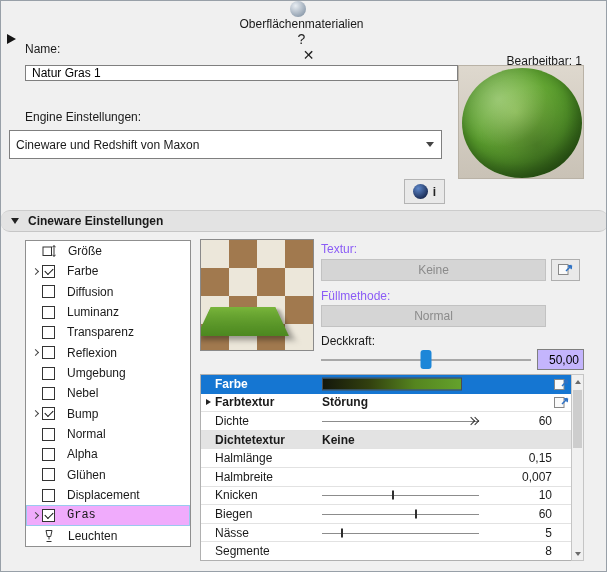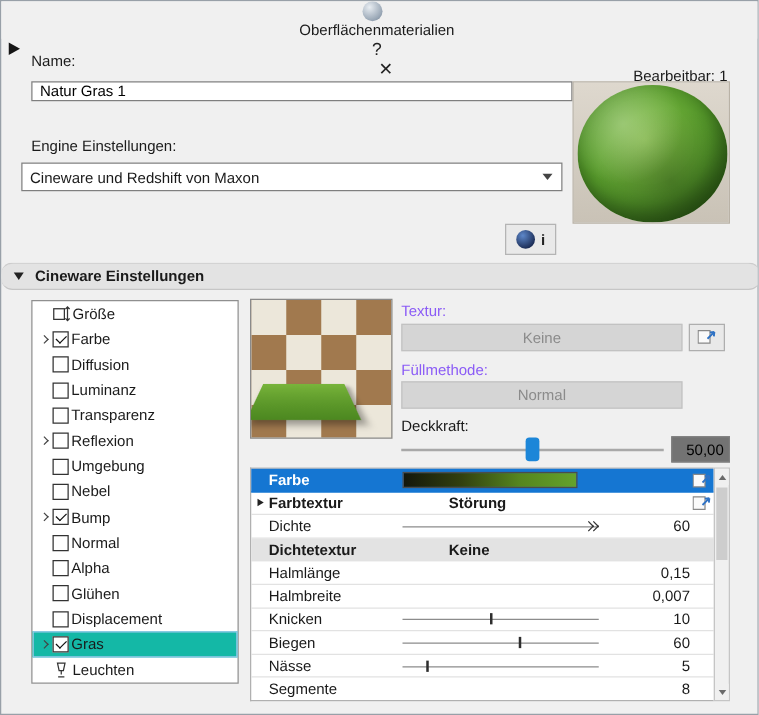--- a/index.html
+++ b/index.html
@@ -19,21 +19,21 @@
   .lbl { position:absolute; white-space:nowrap; }
   .name-lbl { left:24px; top:41px; }
   .editable-lbl { right:24px; top:53px; }
   .engine-lbl { left:24px; top:109px; }
   .tex-lbl { left:320px; top:241px; }
   .fill-lbl { left:320px; top:288px; }
   .opacity-lbl { left:320px; top:333px; }
   .disabled-text { color:#8b5cf6; }
 
   .name-input { position:absolute; left:24px; top:64px; width:433px; height:16px; border:1px solid #7f7f7f; background:#fff; font:inherit; padding:0 6px; }
-  .dropdown { position:absolute; left:16px; top:129px; width:433px; height:23px; border:1px solid #7f7f7f; background:#fff; display:flex; align-items:center; }
+  .dropdown { position:absolute; left:8px; top:129px; width:433px; height:29px; border:1px solid #7f7f7f; background:#fff; display:flex; align-items:center; }
   .dd-text { flex:1; padding-left:6px; white-space:nowrap; overflow:hidden; }
   .dd-arrow-box { width:22px; align-self:stretch; display:flex; align-items:center; justify-content:center; }
   .dd-arrow { width:0; height:0; border-top:5px solid #444; border-left:4px solid transparent; border-right:4px solid transparent; }
 
   
   .preview-ball { position:absolute; left:457px; top:64px; width:126px; height:114px; background:linear-gradient(180deg,#ded8ce,#c9c2b6); border:1px solid #b9b2a6; overflow:hidden; }
   .grass-ball { position:absolute; left:3px; top:2px; width:120px; height:110px; border-radius:50%;
     background:
       radial-gradient(circle at 30% 28%, rgba(255,255,255,0.28), transparent 42%),
       radial-gradient(circle at 62% 70%, rgba(0,0,0,0.25), transparent 55%),
@@ -45,68 +45,68 @@
   .c4d-i { font-size:12px; font-weight:bold; color:#222; }
 
   
   .section-header { position:absolute; left:0; top:209px; width:607px; height:22px; background:#e3e3e3; border-top:1px solid #cccccc; border-bottom:1px solid #c6c6c6; display:flex; align-items:center; padding-left:10px;border-radius:9px; }
   .sec-arrow { width:0; height:0; border-top:6px solid #222; border-left:4px solid transparent; border-right:4px solid transparent; margin-right:9px; }
   .sec-title { font-weight:bold; }
 
   
   .channel-list { position:absolute; left:24px; top:239px; width:166px; height:307px; background:#fff; border:1px solid #8f8f8f; display:flex; flex-direction:column; }
   .ch-row { flex:1; display:flex; align-items:center; padding-left:3px; }
-  .ch-row.selected { background:#14b8a6; box-shadow:inset 0 0 0 1px #9ac9ee; }
+  .ch-row.selected { background:#f0abfc; box-shadow:inset 0 0 0 1px #9ac9ee;font-family:Liberation Mono, monospace; }
   .ch-exp { width:13px; display:flex; justify-content:center; align-items:center; }
   .chev { width:5px; height:5px; border-right:1.5px solid #444; border-top:1.5px solid #444; transform:rotate(45deg); }
   .ch-cb { width:13px; height:13px; border:1px solid #333; background:#fff; position:relative; flex:0 0 auto; }
   .ch-cb.checked::after { content:""; position:absolute; left:2px; top:2px; width:7px; height:4px; border-left:1.7px solid #111; border-bottom:1.7px solid #111; transform:rotate(-45deg); }
   .ch-icon { width:14px; height:14px; display:flex; align-items:center; justify-content:center; flex:0 0 auto; }
-  .ch-label { margin-left:2px; white-space:nowrap; }
+  .ch-label { margin-left:12px; white-space:nowrap; }
 
   
   .room-preview { position:absolute; left:199px; top:238px; width:114px; height:112px; border:1px solid #8a8a8a;
     background:#ece7da;
     background-image:repeating-conic-gradient(#a1794e 0% 25%, #ece7da 0% 50%);
     background-size:56px 56px; overflow:hidden; }
   .grass-patch { position:absolute; left:4px; top:58px; width:76px; height:42px;
     background:linear-gradient(180deg,#79b53b,#4c8820); transform:perspective(90px) rotateX(48deg);
     box-shadow:3px 4px 5px rgba(0,0,0,0.35); }
 
   .flat-btn { position:absolute; height:22px; background:#d5d5d5; border:1px solid #c2c2c2; color:#8b8b8b; font-family:inherit; font-size:12px; text-align:center; }
   .tex-btn { left:320px; top:258px; width:225px; }
   .fill-btn { left:320px; top:304px; width:225px; }
   .picker-btn { position:absolute; left:550px; top:258px; width:29px; height:22px; background:#e9e9e9; border:1px solid #aeaeae; display:flex; align-items:center; justify-content:center; padding:0; }
 
   
   .win-slider { position:absolute; left:320px; top:348px; width:210px; height:22px; }
   .ws-track { position:absolute; left:0; right:0; top:10px; height:2px; background:#a8a8a8; }
   .ws-thumb { position:absolute; top:1px; width:11px; height:19px; background:#1c86d8; border-radius:3px; transform:translateX(-50%); }
-  .opacity-value { position:absolute; left:536px; top:348px; width:47px; height:21px; border:1px solid #7f7f7f; background:#737373; font:inherit; text-align:right; padding:0 4px; }
+  .opacity-value { position:absolute; left:536px; top:348px; width:47px; height:21px; border:1px solid #7f7f7f; background:#c4b5fd; font:inherit; text-align:right; padding:0 4px; }
 
   
   .prop-grid { position:absolute; left:199px; top:373px; width:371px; height:187px; background:#fff; border:1px solid #b0b0b0; border-right:none; display:flex; flex-direction:column; }
   .pg-row { flex:1; position:relative; display:flex; align-items:center; border-bottom:1px solid #e2e2e2; }
   .pg-row:last-child { border-bottom:none; }
   .pg-row.sel { background:#1576d2; color:#fff; border-bottom-color:#1576d2; }
   .pg-row.sub { background:#e3e3e3; }
   .pg-exp { width:14px; display:flex; justify-content:center; align-items:center; flex:0 0 auto; }
   .pg-exp.tri::after { content:""; width:0; height:0; border-left:5px solid #222; border-top:3.5px solid transparent; border-bottom:3.5px solid transparent; }
   .pg-label { width:104px; white-space:nowrap; }
   .pg-label.b { font-weight:bold; }
   .pg-row.sel .pg-label { font-weight:bold; }
   .pg-gradient { position:absolute; left:121px; top:50%; transform:translateY(-50%); width:140px; height:13px; border:1px solid #4c4c4c; }
   .pg-slider { position:absolute; left:121px; width:157px; height:100%; }
   .pg-track { position:absolute; left:0; right:0; top:50%; height:1px; background:#8c8c8c; }
   .pg-marker { position:absolute; top:50%; width:2px; height:9px; background:#2e2e2e; transform:translate(-50%,-50%); }
   .pg-marker.open { width:12px; height:10px; background:transparent; }
   .pg-marker.open::before, .pg-marker.open::after { content:""; position:absolute; top:2px; width:5px; height:5px; border-right:1.6px solid #333; border-top:1.6px solid #333; transform:rotate(45deg); }
   .pg-marker.open::before { left:0; }
   .pg-marker.open::after { left:4px; }
-  .pg-textval { position:absolute; left:121px; white-space:nowrap;margin-left:37px; }
+  .pg-textval { position:absolute; left:121px; white-space:nowrap; }
   .pg-textval.b { font-weight:bold; }
   .pg-value { position:absolute; right:19px; }
   .pg-icon { position:absolute; right:2px; width:15px; height:14px; display:flex; align-items:center; }
 
   
   .scrollbar { position:absolute; left:570px; top:373px; width:13px; height:187px; background:#f0f0f0; border:1px solid #c5c5c5; }
   .sb-btn { position:absolute; left:0; width:100%; height:13px; display:flex; align-items:center; justify-content:center; background:#f0f0f0; }
   .sb-btn.up { top:0; }
   .sb-btn.down { bottom:0; }
   .sb-arrow.up { width:0; height:0; border-bottom:4px solid #6a6a6a; border-left:3.5px solid transparent; border-right:3.5px solid transparent; }

